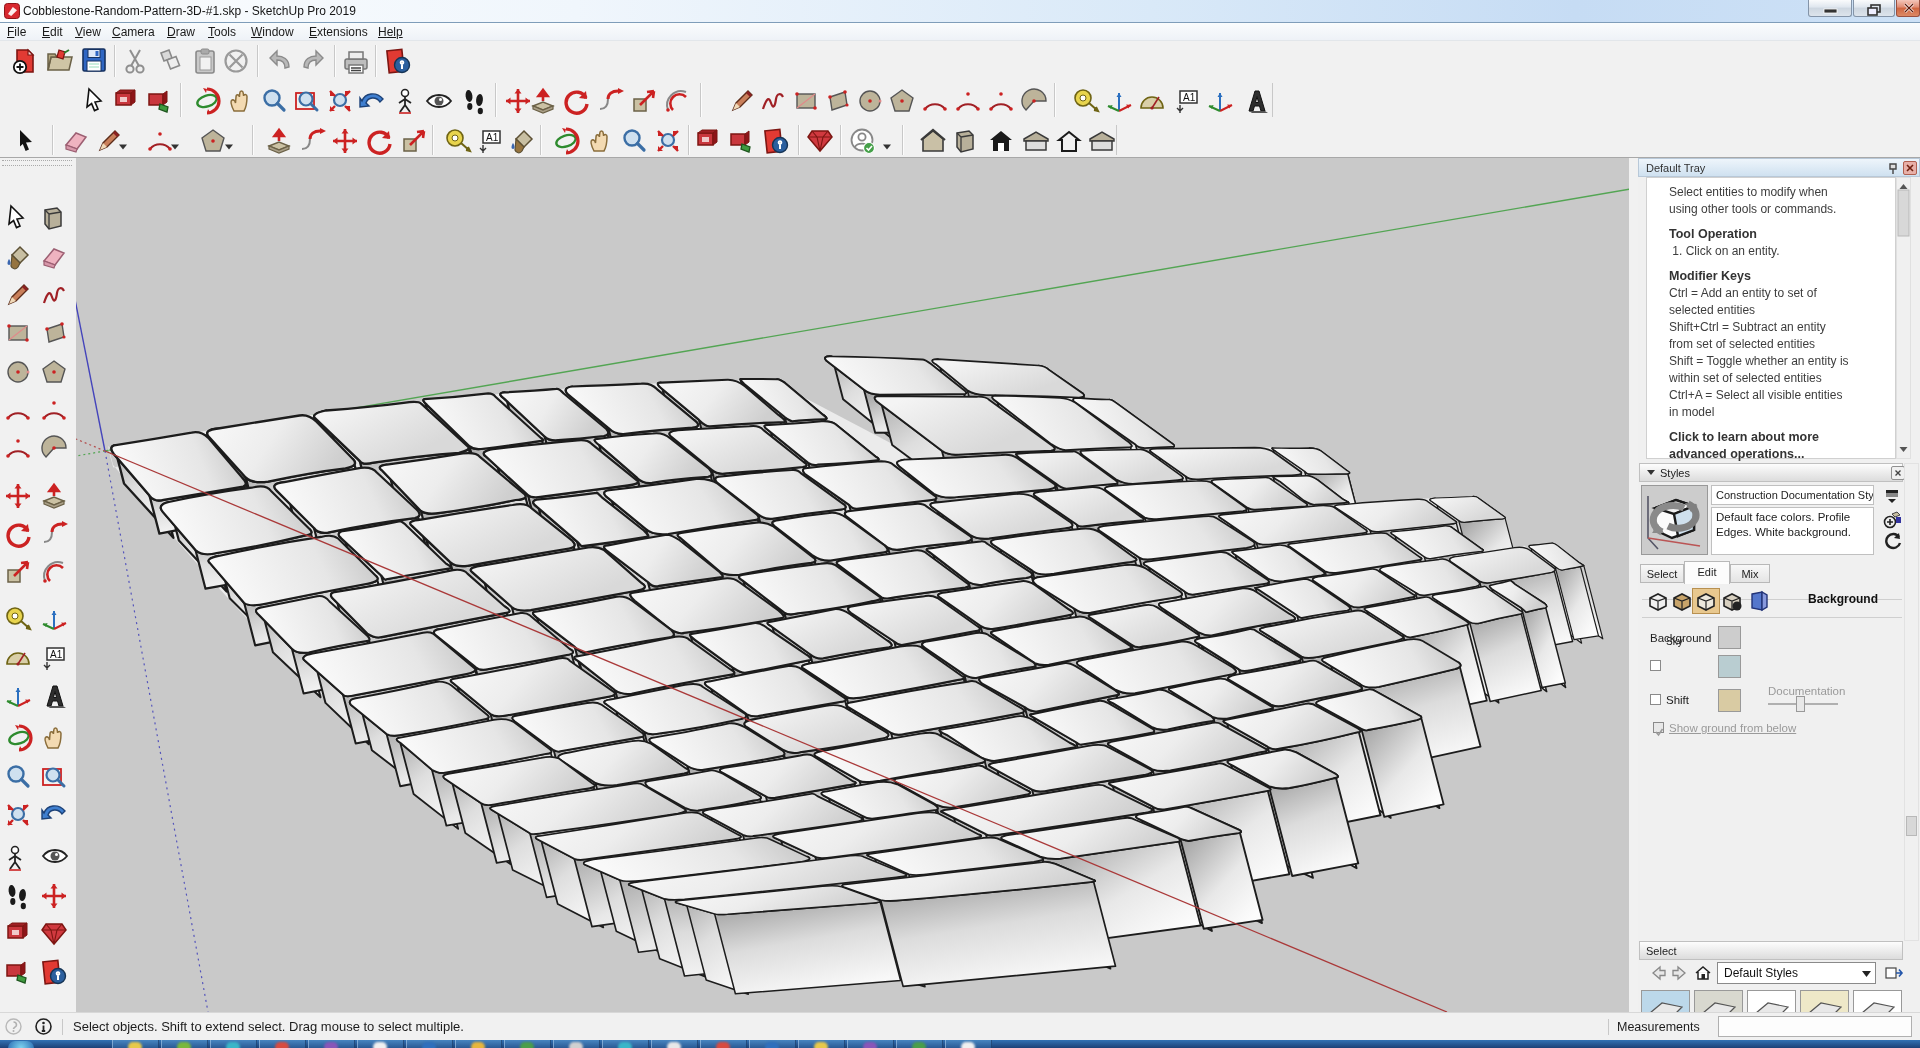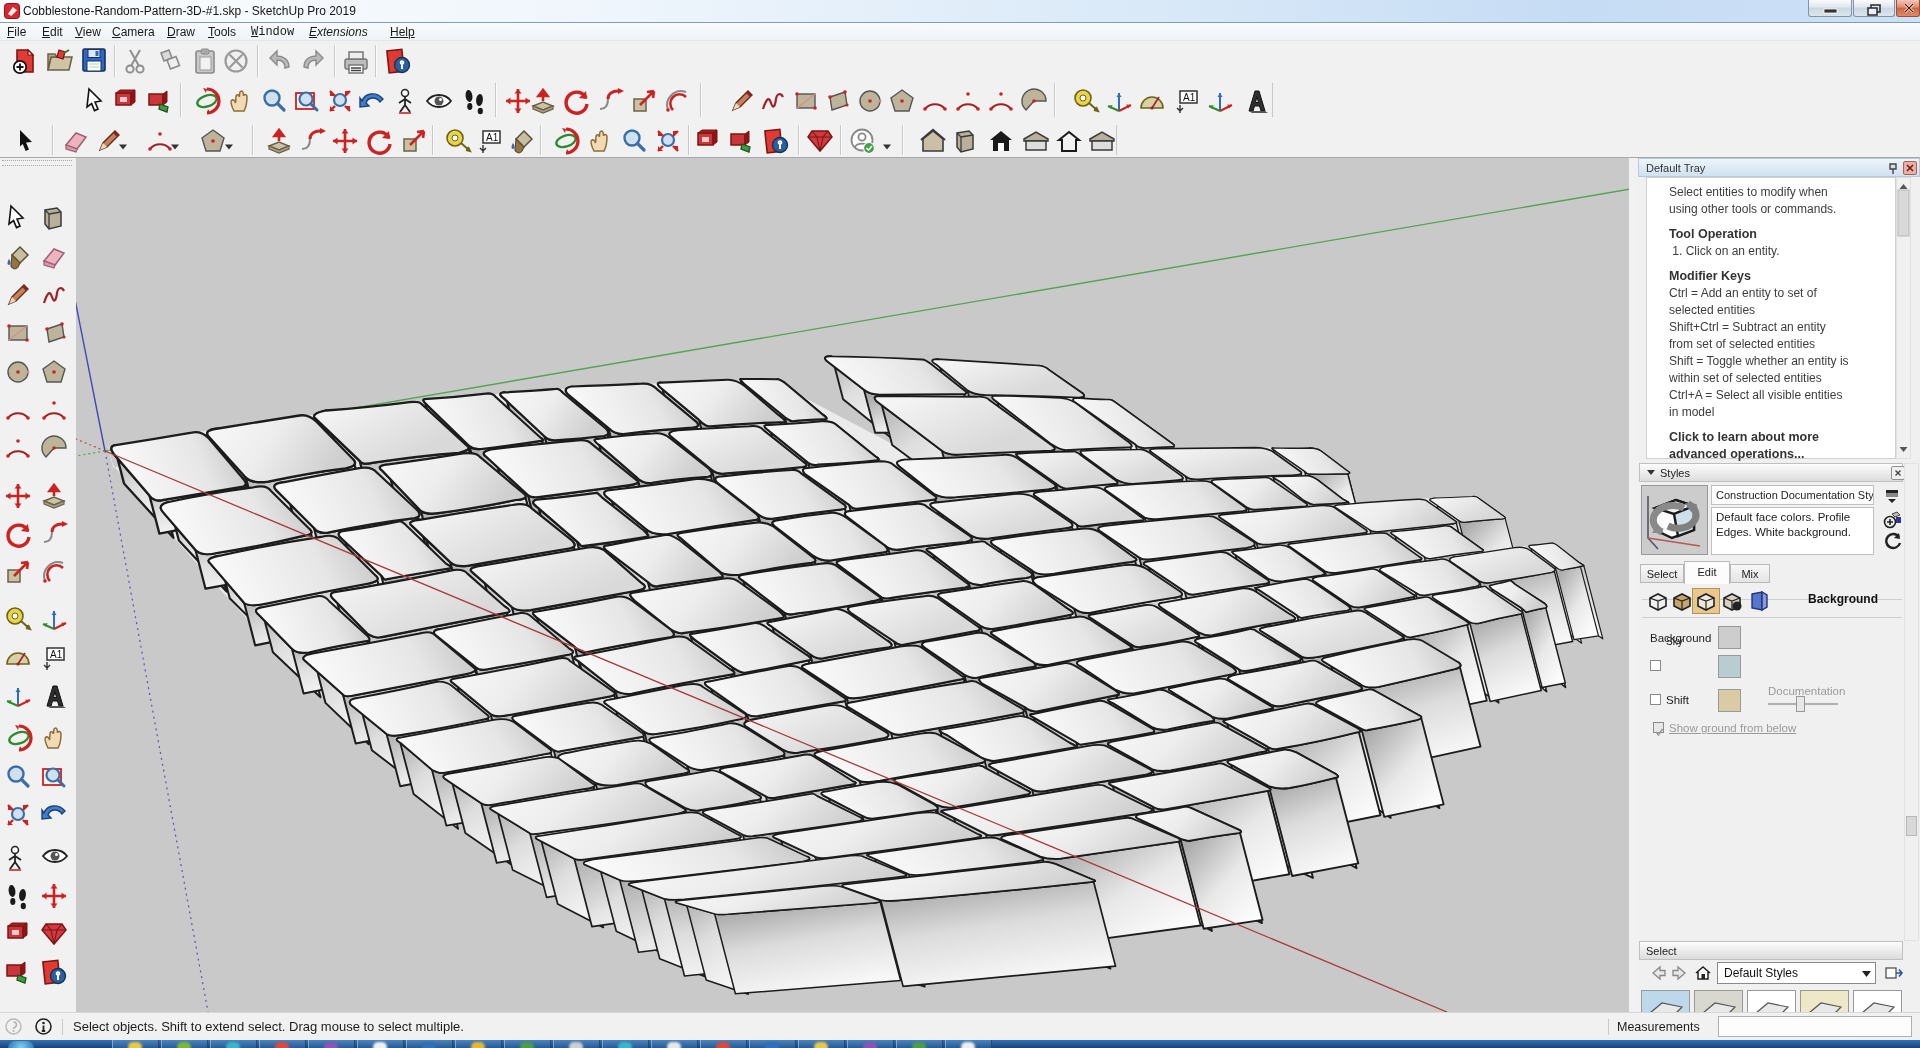--- a/index.html
+++ b/index.html
@@ -58,23 +58,23 @@
         <path d="M8 4 L16 12 M16 4 L8 12" stroke="#5a1608" stroke-width="1.2"></path>
       </svg></div>
   </div>
 <div id="menubar" class="abs">
     <div class="menuitem" style="left:7px;"><u>F</u>ile</div>
     <div class="menuitem" style="left:42px;"><u>E</u>dit</div>
     <div class="menuitem" style="left:75px;"><u>V</u>iew</div>
     <div class="menuitem" style="left:112px;"><u>C</u>amera</div>
     <div class="menuitem" style="left:167px;"><u>D</u>raw</div>
     <div class="menuitem" style="left:208px;"><u>T</u>ools</div>
-    <div class="menuitem" style="left:251px;font-family:Liberation Mono, monospace;"><u>W</u>indow</div>
-    <div class="menuitem" style="left:309px;font-style:italic;"><u>E</u>xtensions</div>
-    <div class="menuitem" style="left:390px;text-decoration:underline;"><u>H</u>elp</div>
+    <div class="menuitem" style="left:251px;"><u>W</u>indow</div>
+    <div class="menuitem" style="left:309px;"><u>E</u>xtensions</div>
+    <div class="menuitem" style="left:378px;text-decoration:underline;"><u>H</u>elp</div>
   </div>
 <div id="tbzone" class="abs">
     <div class="icon" style="left:11px;top:6px;"><svg width="28" height="28" viewBox="0 0 28 28">
         <path d="M6 3 L17 3 L22 8 L22 25 L6 25 Z" fill="#e13a33" stroke="#7d1612" stroke-width="1.6"></path>
         <path d="M17 3 L17 8 L22 8 Z" fill="#f6d7d5" stroke="#7d1612" stroke-width="1.2"></path>
         <circle cx="9" cy="20" r="6.2" fill="#fff" stroke="#111" stroke-width="1.8"></circle>
         <path d="M9 16.5 V23.5 M5.5 20 H12.5" stroke="#111" stroke-width="1.8"></path>
       </svg></div>
     <div class="icon" style="left:45px;top:6px;"><svg width="30" height="28" viewBox="0 0 30 28">
         <path d="M3 23 L6 10 L27 10 L24 23 Z" fill="#cfc5a5" stroke="#6b6147" stroke-width="1.5"></path>

